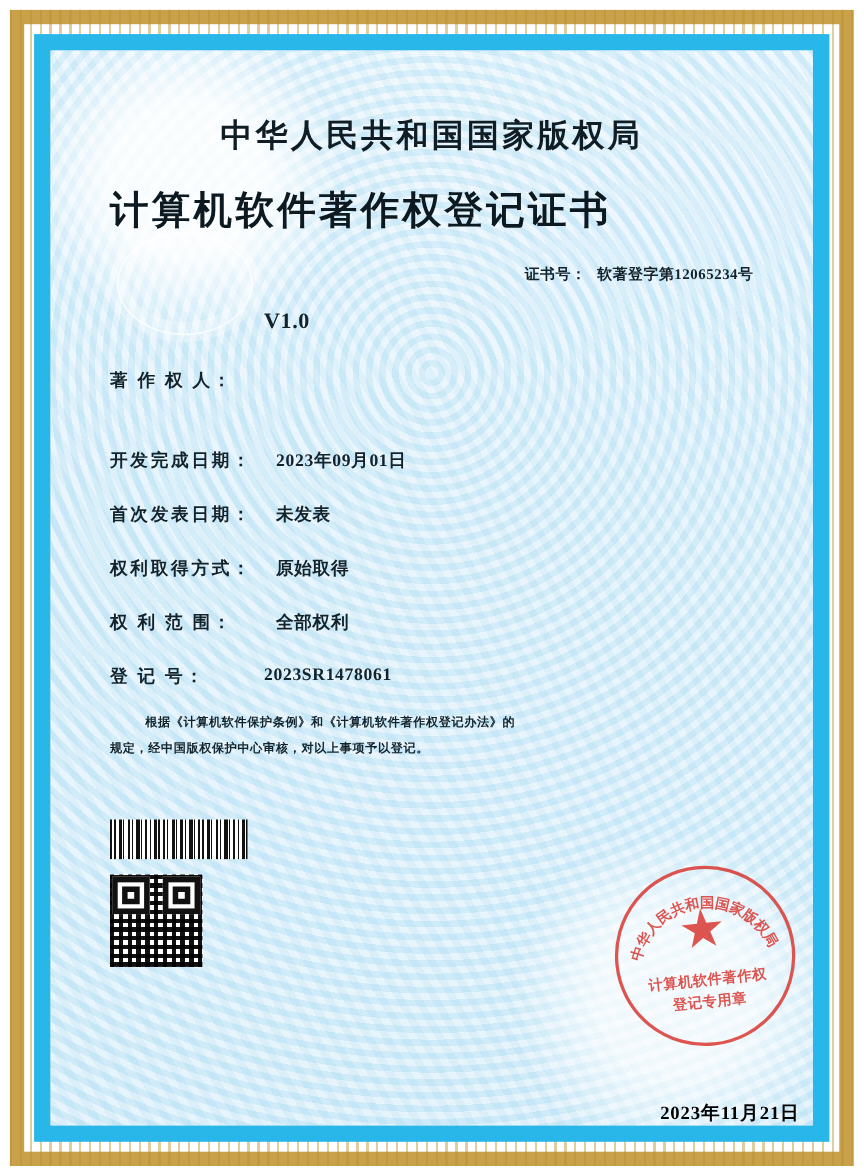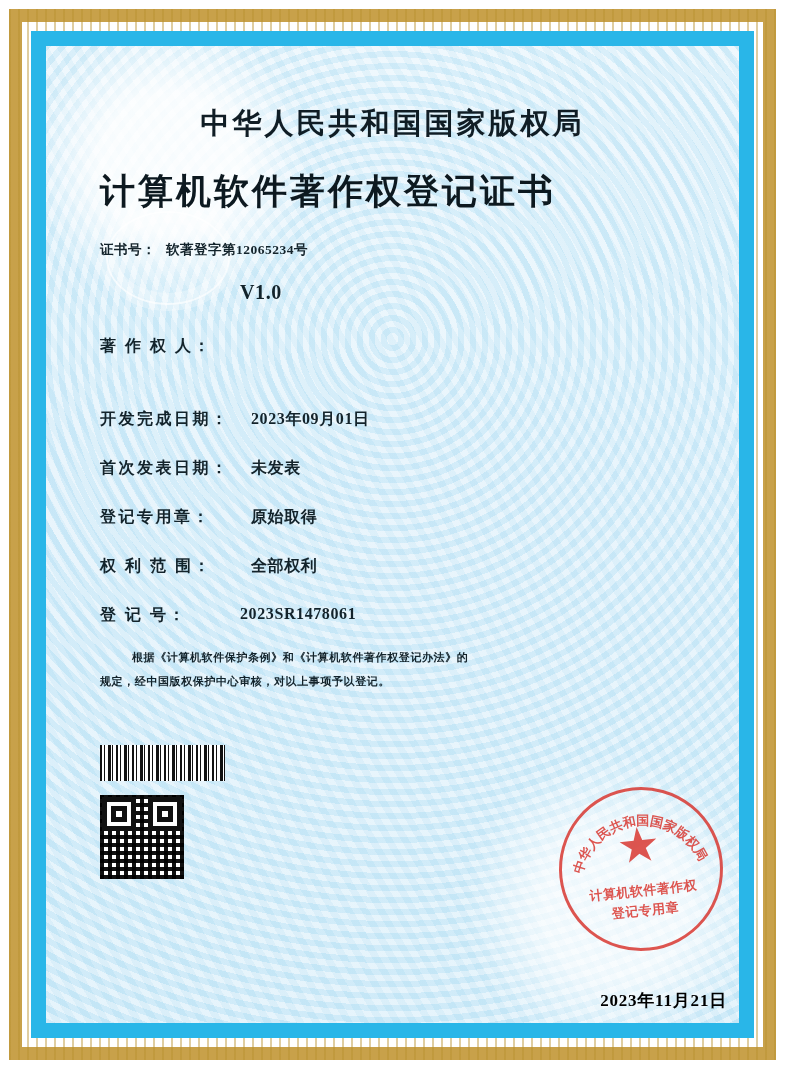--- a/index.html
+++ b/index.html
@@ -127,20 +127,21 @@
     text-align: left;
     font-size: 35px;
     letter-spacing: 3px;
     font-weight: 700;
     font-family: "DejaVu Serif", "Liberation Serif", serif;
     color: #0d1920;
   }
 
   .cert-no {
     margin-top: 26px;
+    text-align: right;
     font-size: 13.5px;
     font-weight: 700;
     letter-spacing: .5px;
   }
   .cert-no .cn-label { margin-right: 10px; }
 
   .field-block { margin-top: 22px; }
   .field-row {
     display: flex;
     align-items: flex-start;
@@ -251,21 +252,21 @@
     font-size: 13px;
     font-weight: 700;
     letter-spacing: .5px;
   }
   .seal-line1 { top: 92px; }
   .seal-line2 { top: 112px; }
 
   .issue-date {
     position: absolute;
     right: 58px;
-    bottom: 57px;
+    bottom: 46px;
     font-size: 17px;
     font-weight: 700;
     letter-spacing: .8px;
   }
 </style>
 </head>
 <body>
 
 <div class="certificate">
 
@@ -301,21 +302,21 @@
         <div class="lab">开发完成日期：</div>
         <div class="val">2023年09月01日</div>
       </div>
 
       <div class="field-row spaced">
         <div class="lab">首次发表日期：</div>
         <div class="val">未发表</div>
       </div>
 
       <div class="field-row spaced">
-        <div class="lab">登记专用章：</div>
+        <div class="lab">权利取得方式：</div>
         <div class="val">原始取得</div>
       </div>
 
       <div class="field-row spaced">
         <div class="lab">权 利 范 围：</div>
         <div class="val">全部权利</div>
       </div>
 
       <div class="field-row">
         <div class="lab">登 记 号：</div>

